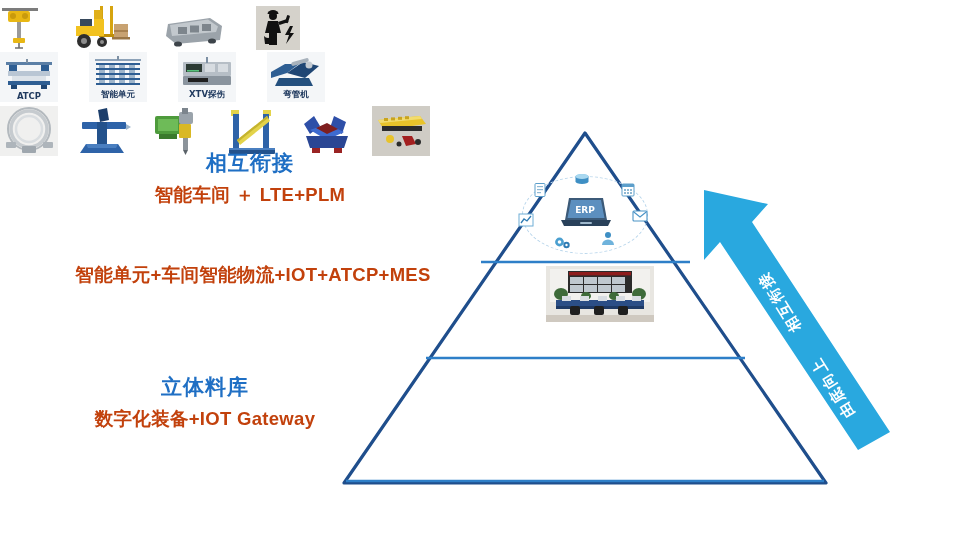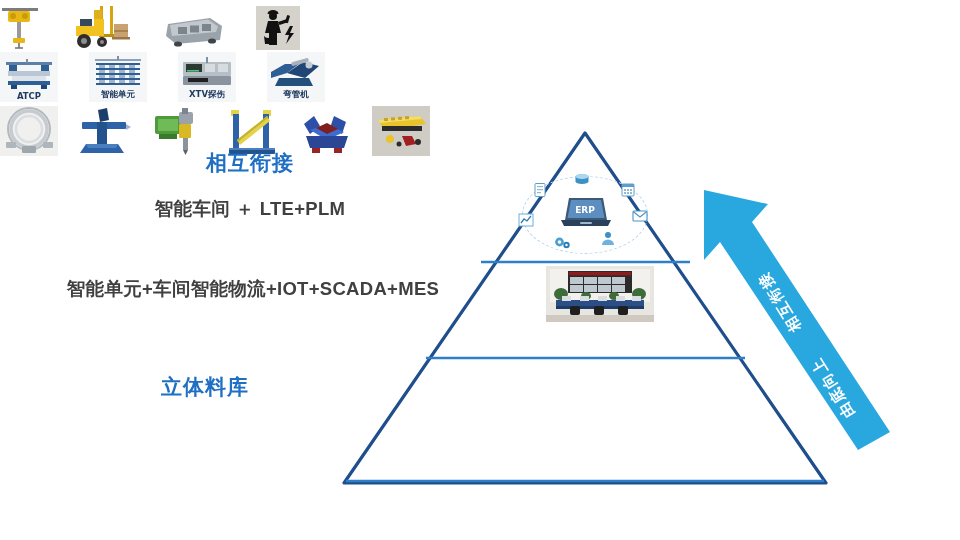--- a/index.html
+++ b/index.html
@@ -11,22 +11,22 @@
   }
   .stage{position:absolute;inset:0;}
 
   
   .txt-group{position:absolute;text-align:center;line-height:1.25;}
   .txt-title{
     color:#1F6FC4;font-weight:bold;font-size:21px;letter-spacing:1px;
     white-space:nowrap;
   }
   .txt-sub{
-    color:#404040;font-weight:bold;font-size:19px;letter-spacing:.3px;
-    white-space:nowrap;margin-top:21px;
+    color:#c2410c;font-weight:bold;font-size:19px;letter-spacing:.3px;
+    white-space:nowrap;margin-top:7px;
   }
   #grp-factory{left:85px;top:150px;width:330px;}
   #grp-factory .txt-sub{font-size:18.5px;}
   #grp-workshop{left:28px;top:256px;width:450px;}
   #grp-workshop .txt-sub{font-size:18.5px;}
   #grp-cell{left:40px;top:374px;width:330px;}
   #grp-cell .txt-sub{font-size:18.5px;}
 
   
   #pyramid{position:absolute;left:0;top:0;width:960px;height:540px;}
@@ -99,25 +99,26 @@
     <line x1="426" y1="358" x2="745" y2="358" stroke="#2E7FC8" stroke-width="2.4"></line>
     <line x1="346" y1="481" x2="824" y2="481" stroke="#2E7FC8" stroke-width="2.4"></line>
   </svg>
 
   <div class="txt-group" id="grp-factory">
     <div class="txt-title">相互衔接</div>
     <div class="txt-sub">智能车间 ＋ LTE+PLM</div>
   </div>
 
   <div class="txt-group" id="grp-workshop">
-    <div class="txt-sub">智能单元+车间智能物流+IOT+SCADA+MES</div>
+    <div class="txt-sub">智能单元+车间智能物流+IOT+ATCP+MES</div>
   </div>
 
   <div class="txt-group" id="grp-cell">
     <div class="txt-title">立体料库</div>
+    <div class="txt-sub">数字化装备+IOT Gateway</div>
   </div>
 
   <div class="tier" id="tier-top">
     <div class="erp-hub">
       <div class="erp-ring"></div>
 
       <svg class="erp-laptop" viewBox="0 0 54 34" xmlns="http://www.w3.org/2000/svg">
         <polygon points="11,2 45,2 49,24 7,24" fill="#3C5A78"></polygon>
         <polygon points="13,4 43,4 46.5,22 9.5,22" fill="#5C8FBF"></polygon>
         <text x="27" y="17" font-size="9" font-weight="bold" fill="#ffffff" text-anchor="middle" font-family="DejaVu Sans, sans-serif">ERP</text>

